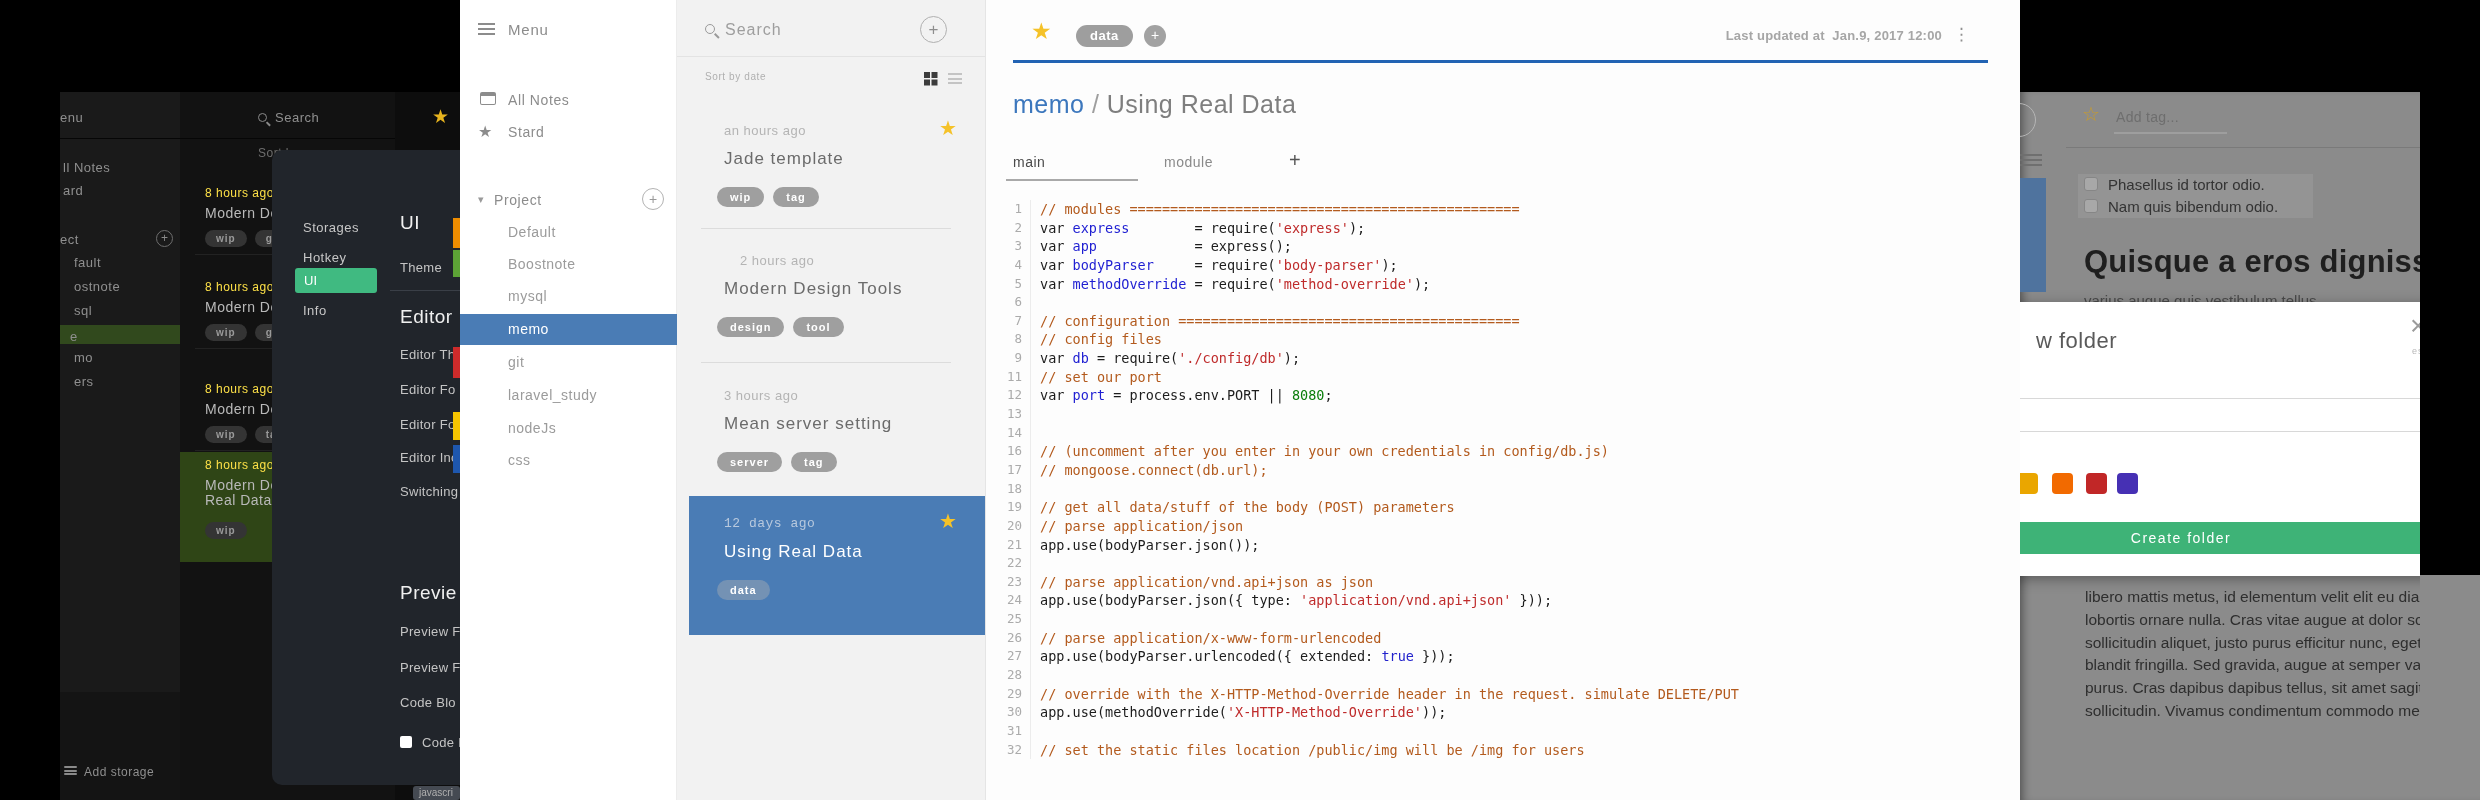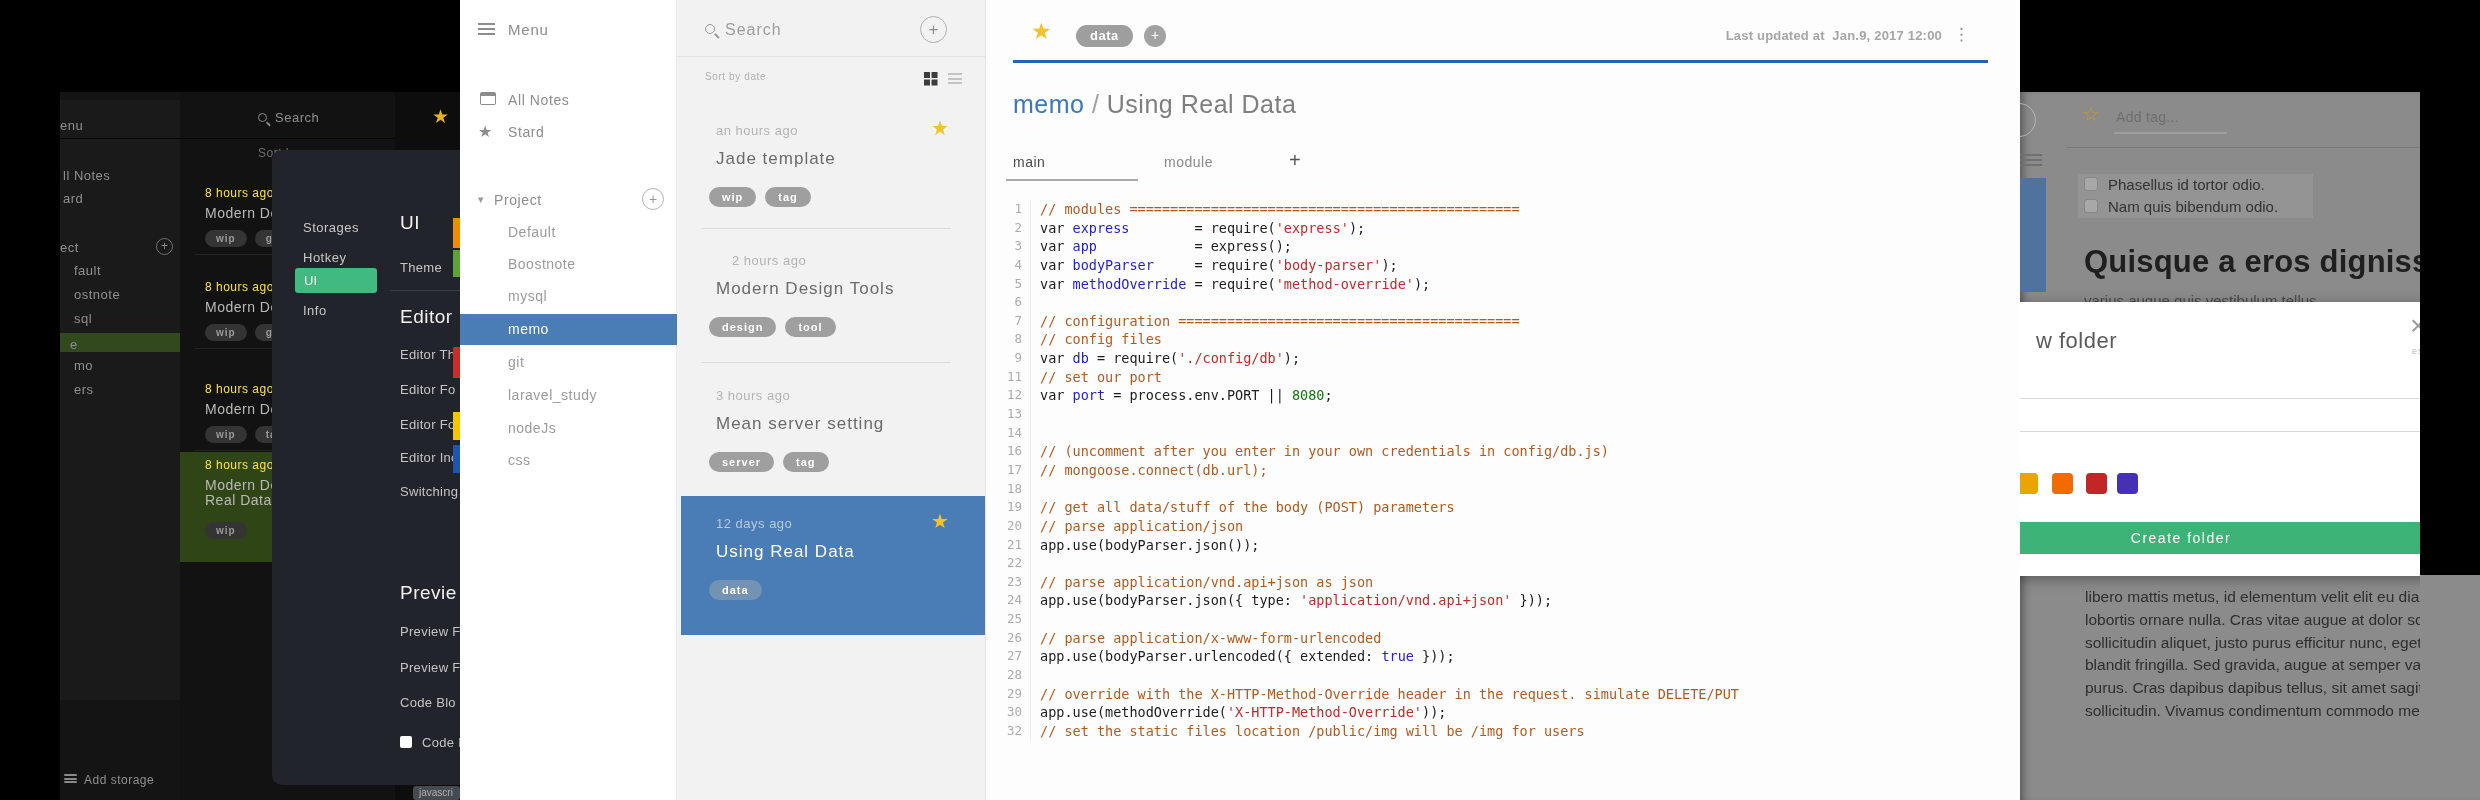--- a/index.html
+++ b/index.html
@@ -3,21 +3,21 @@
 <meta charset="utf-8">
 <style>
   * { margin:0; padding:0; box-sizing:border-box; }
   html,body { background:#000; }
   body { font-family:"Liberation Sans", sans-serif; }
   .canvas { position:relative; width:2480px; height:800px; background:#000; overflow:hidden; }
   .abs { position:absolute; }
 
   
   .dark-app { left:60px; top:92px; width:400px; height:708px; background:#141414; z-index:1; }
-  .da-side { position:absolute; left:0; top:8px; width:120px; height:600px; background:#1a1a1a; }
+  .da-side { position:absolute; left:0; top:0; width:120px; height:600px; background:#1a1a1a; }
   .da-list { position:absolute; left:120px; top:0; width:215px; height:708px; background:#121212; }
   .da-edit { position:absolute; left:335px; top:0; width:65px; height:708px; background:#0d0d0d; }
   .da-topline { position:absolute; left:0; top:46px; width:335px; height:1px; background:#060606; }
   .da-txt { position:absolute; color:#8f8f8f; font-size:13px; letter-spacing:.5px; white-space:nowrap; }
   .da-dim { color:#6e6e6e; font-size:12px; }
   .da-green-row { position:absolute; left:0; top:233px; width:120px; height:19px; background:#31491d; }
   .da-plus { position:absolute; width:17px; height:17px; border:1px solid #6e6e6e; border-radius:50%; color:#8a8a8a; font-size:12px; text-align:center; line-height:15px; }
   .da-note { position:absolute; left:0; width:215px; }
   .da-note.sel { background:#2f4516; }
   .da-note-time { position:absolute; left:25px; color:#fde047; font-size:12px; letter-spacing:.5px; }
@@ -62,28 +62,28 @@
   .notelist { left:677px; top:0; width:308px; height:800px; background:#f2f2f2; z-index:3; }
   .nl-mag { position:absolute; left:28px; top:24px; width:10px; height:10px; border:1.5px solid #9a9a9a; border-radius:50%; }
   .nl-mag::after { content:""; position:absolute; width:6px; height:1.5px; background:#9a9a9a; transform:rotate(45deg); left:8px; top:10px; }
   .nl-search { position:absolute; left:48px; top:21px; color:#9e9e9e; font-size:16px; letter-spacing:1px; }
   .nl-plus { position:absolute; left:243px; top:16px; width:27px; height:27px; border:1px solid #b0b0b0; border-radius:50%; color:#8e8e8e; font-size:17px; text-align:center; line-height:25px; }
   .nl-topdiv { position:absolute; left:0; top:56px; width:308px; height:1px; background:#e3e3e3; }
   .nl-sort { position:absolute; left:28px; top:71px; color:#b0b0b0; font-size:10px; letter-spacing:.6px; }
   .grid-ic { position:absolute; left:247px; top:72px; width:13px; height:13px; }
   .grid-ic::before { content:""; position:absolute; width:5.5px; height:5.5px; background:#3c3c3c; box-shadow:7.5px 0 #3c3c3c, 0 7.5px #3c3c3c, 7.5px 7.5px #3c3c3c; }
   .list-ic { position:absolute; left:271px; top:73px; width:14px; height:11px; background:repeating-linear-gradient(#c4c4c4 0 2px, transparent 2px 4.5px); }
-  .note { position:absolute; left:4px; width:308px;text-align:center; }
+  .note { position:absolute; left:12px; width:308px;text-align:center; }
   .note.sel { background:#4a7cb5; }
   .n-time { position:absolute; left:35px; color:#b4b4b4; font-size:13px; letter-spacing:.5px; }
   .n-star { position:absolute; left:250px; color:#f5c229; font-size:20px; }
   .n-title { position:absolute; left:35px; color:#6b6b6b; font-size:17px; letter-spacing:1px; white-space:nowrap; }
   .n-tags { position:absolute; left:28px; }
   .n-pill { display:inline-block; background:#9f9f9f; color:#fff; font-size:11px; font-weight:bold; border-radius:11px; padding:4px 13px; margin-right:9px; letter-spacing:1px; }
-  .note.sel .n-time { color:#b8c9de; }
+  .note.sel .n-time { color:#b8c9de;font-family:Liberation Mono, monospace; }
   .note.sel .n-title { color:#fff; }
   .note.sel .n-pill { background:#7492b4; }
   .n-div { position:absolute; left:24px; width:250px; height:1px; background:#dcdcdc; }
 
   
   .editor { left:985px; top:0; width:1035px; height:800px; background:#fdfdfd; z-index:3; border-left:1px solid #e5e5e5; }
   .ed-star { position:absolute; left:45px; top:18px; color:#f5c229; font-size:23px; }
   .ed-pill { position:absolute; left:90px; top:25px; height:22px; background:#9e9e9e; border-radius:11px; color:#fff; font-size:13px; font-weight:bold; line-height:22px; padding:0 14px; letter-spacing:.5px; }
   .ed-plus { position:absolute; left:158px; top:25px; width:22px; height:22px; background:#a2a2a2; border-radius:50%; color:#fff; font-size:14px; text-align:center; line-height:21px; }
   .ed-updated { position:absolute; right:78px; top:28px; color:#a6a6a6; font-size:13px; font-weight:bold; letter-spacing:.2px; white-space:pre; }
@@ -408,20 +408,24 @@
         </div>
         <div class="cl">
           <div class="ln">29</div>
           <div class="lc"><span class="c">// override with the X-HTTP-Method-Override header in the request. simulate DELETE/PUT</span></div>
         </div>
         <div class="cl">
           <div class="ln">30</div>
           <div class="lc"><span>app.use(methodOverride(</span><span class="s">'X-HTTP-Method-Override'</span><span>));</span></div>
         </div>
         <div class="cl">
+          <div class="ln">31</div>
+          <div class="lc"></div>
+        </div>
+        <div class="cl">
           <div class="ln">32</div>
           <div class="lc"><span class="c">// set the static files location /public/img will be /img for users</span></div>
         </div>
       </div>
   </div>
 
   <div class="abs right-base"></div>
   <div class="abs dim">
     <div class="dim-plus"></div>
     <div class="dim-star">☆</div>

